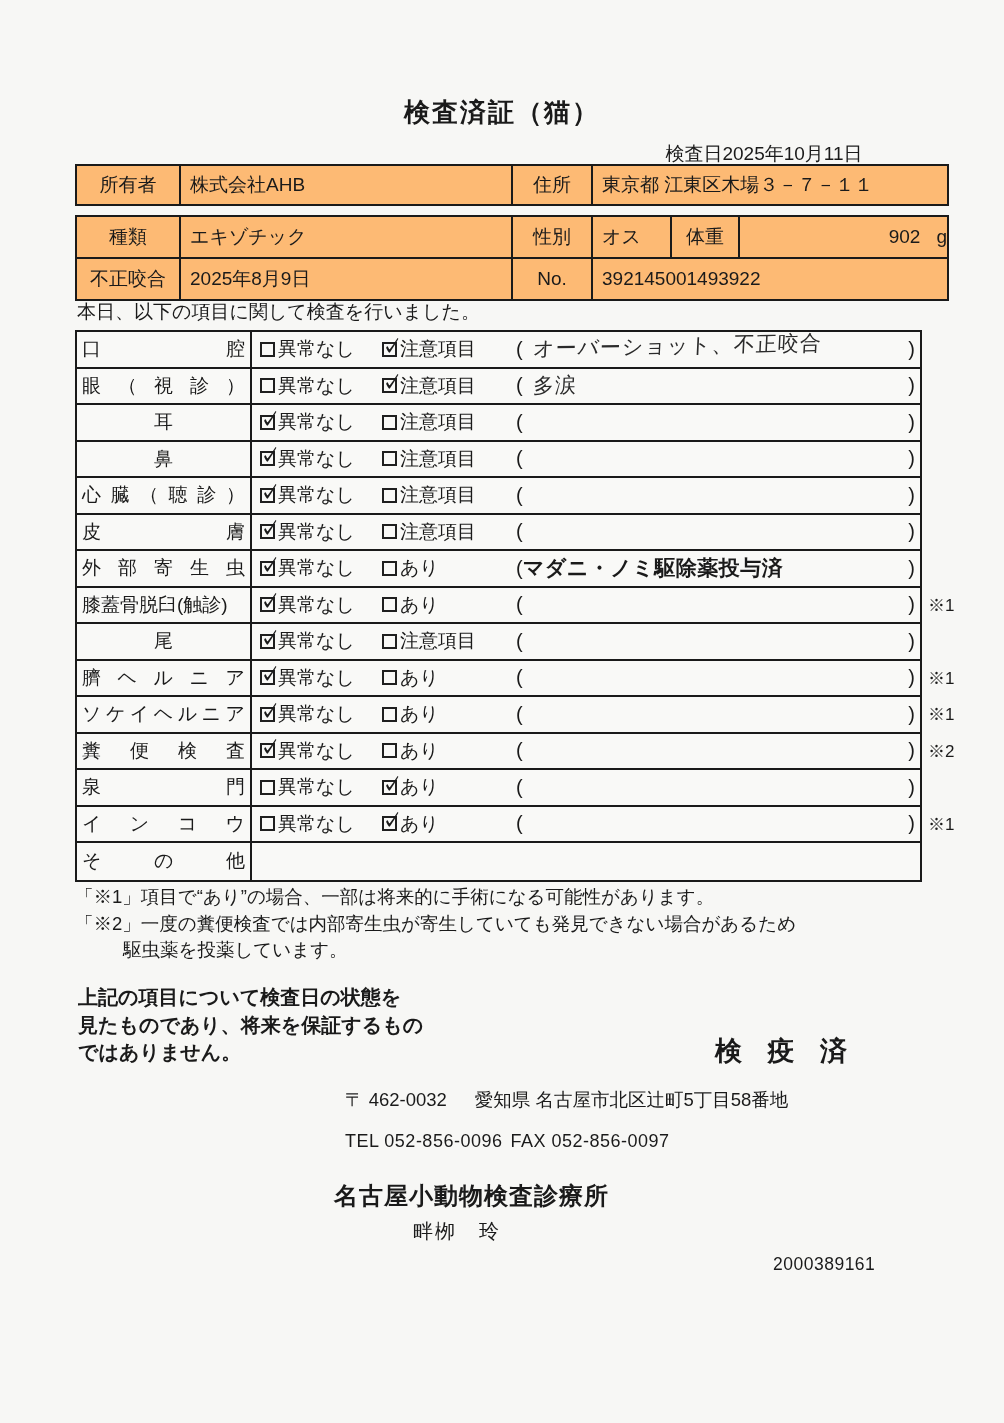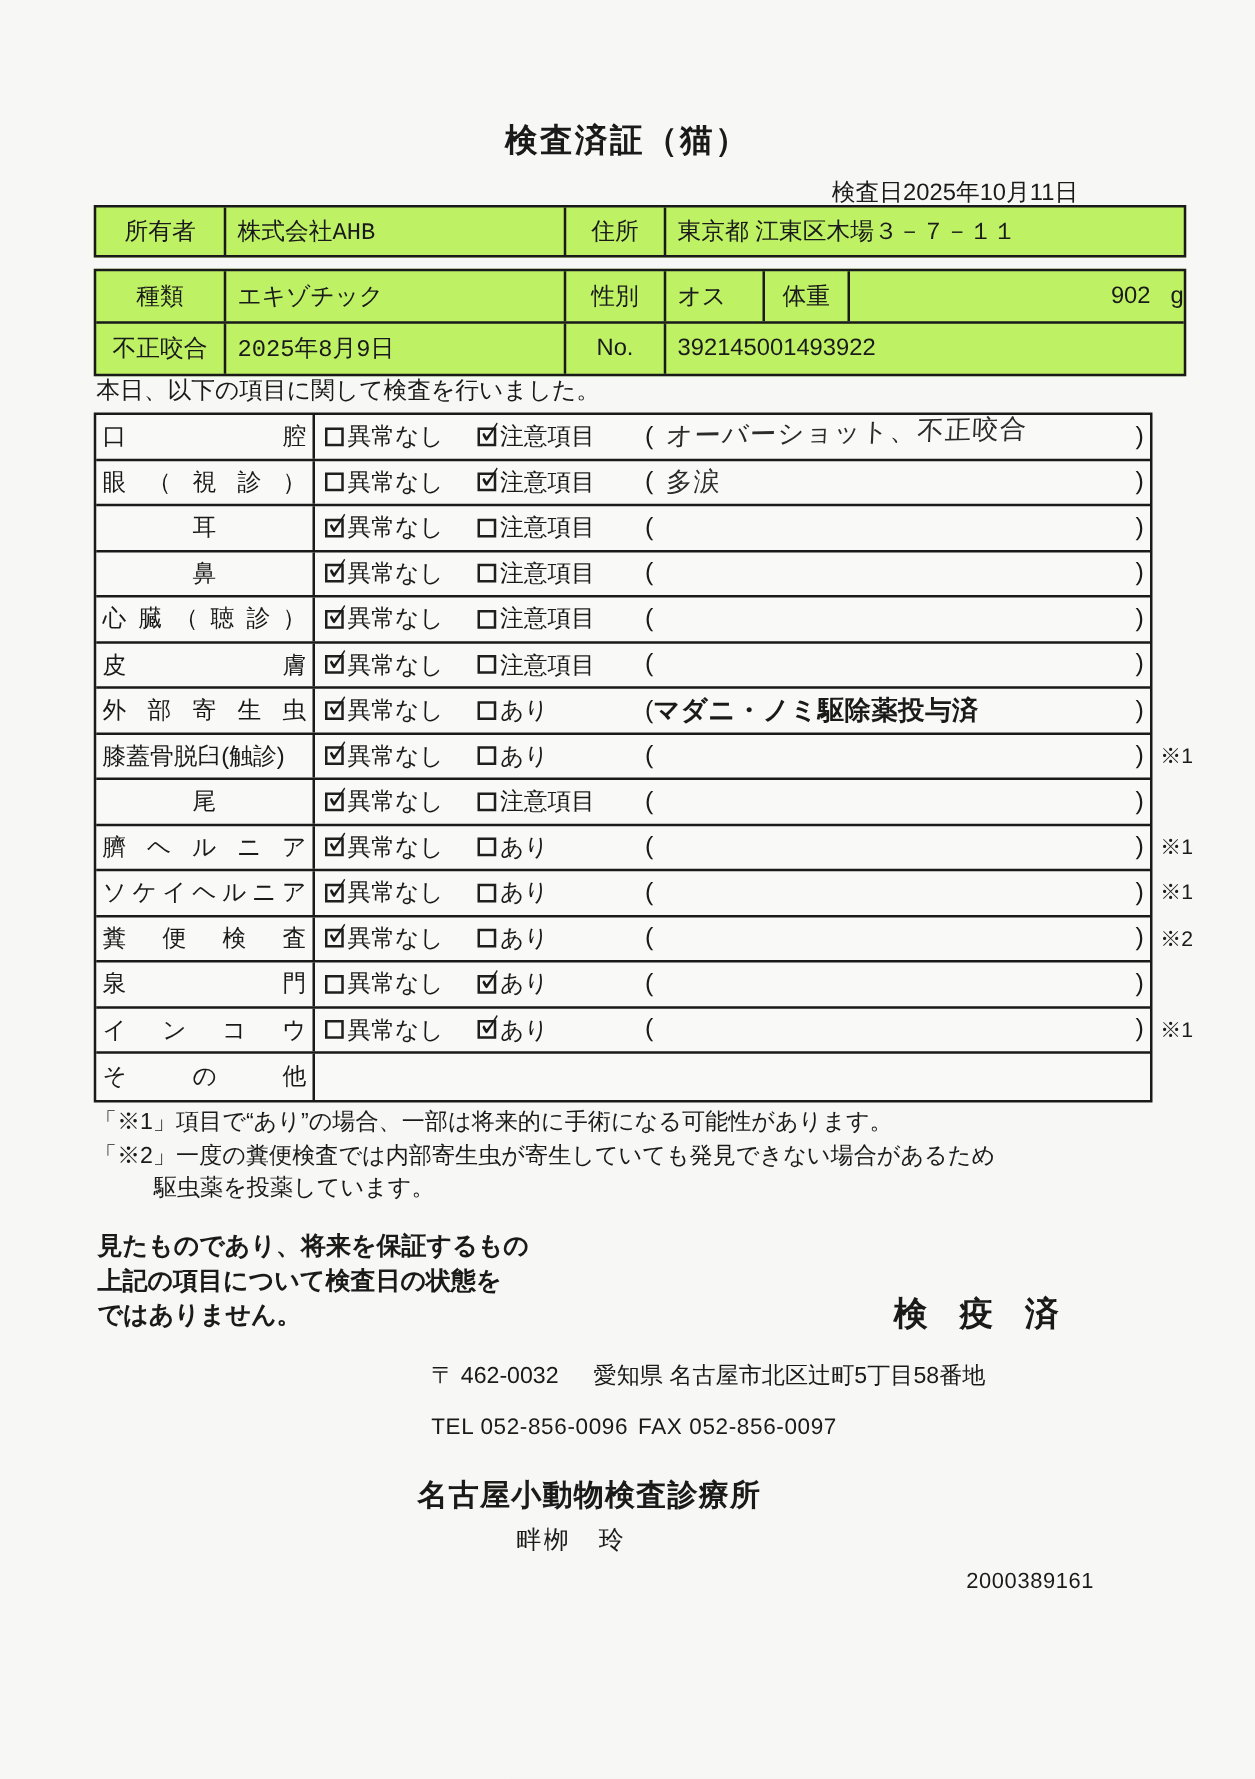--- a/index.html
+++ b/index.html
@@ -18,33 +18,33 @@
   .title{
     left:0;right:0;top:78px;text-align:center;
     font-size:26px;font-weight:600;letter-spacing:2px;
   }
   .date-line{
     top:141px;left:585px;width:358px;
     display:flex;justify-content:center;
     font-size:19px;font-weight:500;
   }
   
-  .htable{border:2px solid #1a1a1a;display:flex;flex-direction:column;background:#bef264;}
+  .htable{border:2px solid #1a1a1a;display:flex;flex-direction:column;background:#fdba74;}
   .hrow{display:flex;}
   .hrow + .hrow{border-top:2px solid #1a1a1a;}
   .cell{
     box-sizing:border-box;display:flex;align-items:center;
     font-size:19px;height:100%;
   }
   .hrow{height:38px;}
   .info-table .hrow{height:40px;}
   .cell + .cell{border-left:2px solid #1a1a1a;}
   .cell.lab{justify-content:center;font-weight:500;}
   .cell.val{padding-left:9px;font-weight:500;}
-  .w102{width:102px;}.w336{width:272px;font-family:Liberation Mono, monospace;}.w80{width:80px;}.w95{width:79px;}.w68{width:68px;}
+  .w102{width:102px;}.w336{width:332px;}.w80{width:80px;}.w95{width:79px;}.w68{width:68px;}
   .flex1{flex:1;}
   .weight-cell{justify-content:flex-end;padding-right:0;gap:16px;}
   .owner-table{top:164px;left:75px;width:870px;}
   .info-table{top:215px;left:75px;width:870px;}
   .intro{top:299px;left:77px;font-size:19px;font-weight:500;}
   
   .exam-table{
     top:330px;left:75px;width:843px;
     border:2px solid #1a1a1a;background:#f9f9f7;
   }
@@ -473,22 +473,22 @@
       </div>
     </div>
 
   <div class="abs footnotes">
     <div>「※1」項目で“あり”の場合、一部は将来的に手術になる可能性があります。</div>
     <div>「※2」一度の糞便検査では内部寄生虫が寄生していても発見できない場合があるため</div>
     <div class="indent">駆虫薬を投薬しています。</div>
   </div>
 
   <div class="abs disclaimer">
+    <div>上記の項目について検査日の状態を</div>
     <div>見たものであり、将来を保証するもの</div>
-    <div>上記の項目について検査日の状態を</div>
     <div>ではありません。</div>
   </div>
 
   <div class="abs stamp">検 疫 済</div>
 
   <div class="abs addr">
     <span>〒 462-0032</span>
     <span>愛知県 名古屋市北区辻町5丁目58番地</span>
   </div>
 

